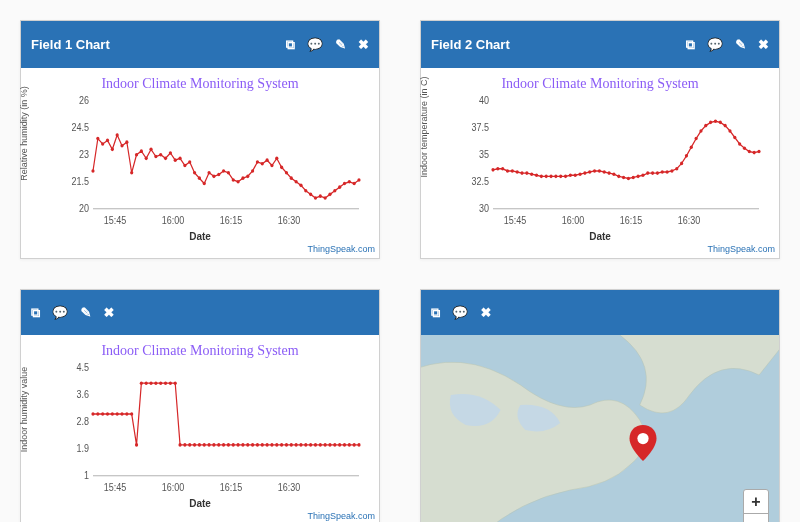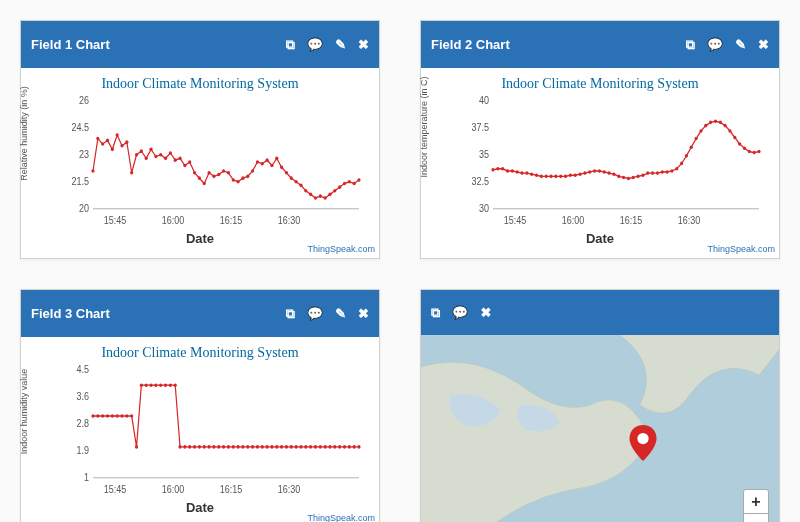--- a/index.html
+++ b/index.html
@@ -37,21 +37,21 @@
     line-height: 1;
   }
   .panel-body {
     padding: 8px 6px 4px 6px;
     position: relative;
     height: 190px;
   }
   .chart-title {
     text-align: center;
     font-size: 14px;
-    color: #0369a1;
+    color: #8b5cf6;
     font-family: Georgia, serif;
     margin-bottom: 2px;
   }
   .chart-area {
     position: relative;
     height: 135px;
     margin-left: 38px;
     margin-right: 8px;
   }
   .ylabel {
@@ -60,21 +60,21 @@
     top: 50%;
     transform: rotate(-90deg) translateX(50%);
     transform-origin: left top;
     font-size: 9px;
     color: #555;
     white-space: nowrap;
     margin-top: 65px;
   }
   .xlabel {
     text-align: center;
-    font-size: 13px;
+    font-size: 10px;
     color: #333;
     font-weight: 600;
     margin-top: 2px;
   }
   .attrib {
     position: absolute;
     bottom: 4px;
     right: 4px;
     font-size: 9px;
     color: #2a72b5;
@@ -297,21 +297,20 @@
             <circle class="series-pt" cx="294" cy="51.12000000000003" r="1.6"></circle>
           </svg>
         </div>
       <div class="xlabel">Date</div>
       <div class="attrib">ThingSpeak.com</div>
     </div>
   </div>
 
   <div class="panel">
     <div class="panel-header">
-      <span class="panel-title">Field 3 Chart</span>
       <div class="panel-actions">
         <span>⧉</span>
         <span>💬</span>
         <span>✎</span>
         <span>✖</span>
       </div>
     </div>
     <div class="panel-body">
       <div class="chart-title">Indoor Climate Monitoring System</div>
       <div class="ylabel">Indoor humidity value</div>

